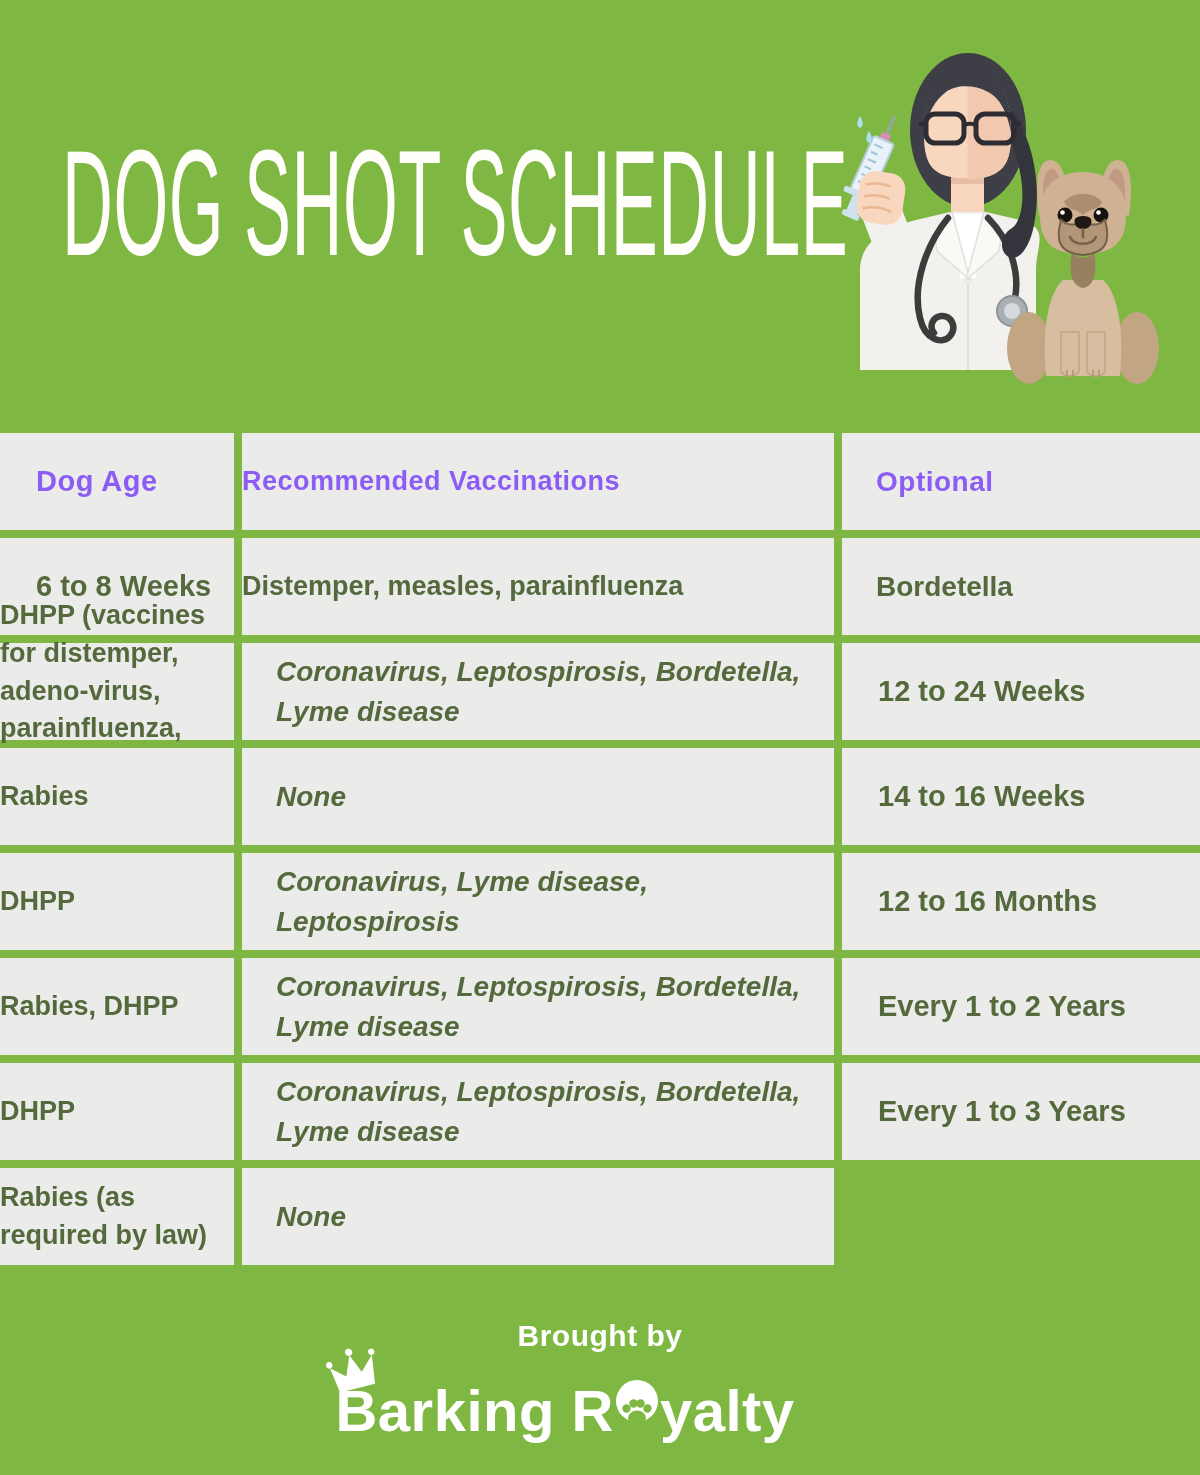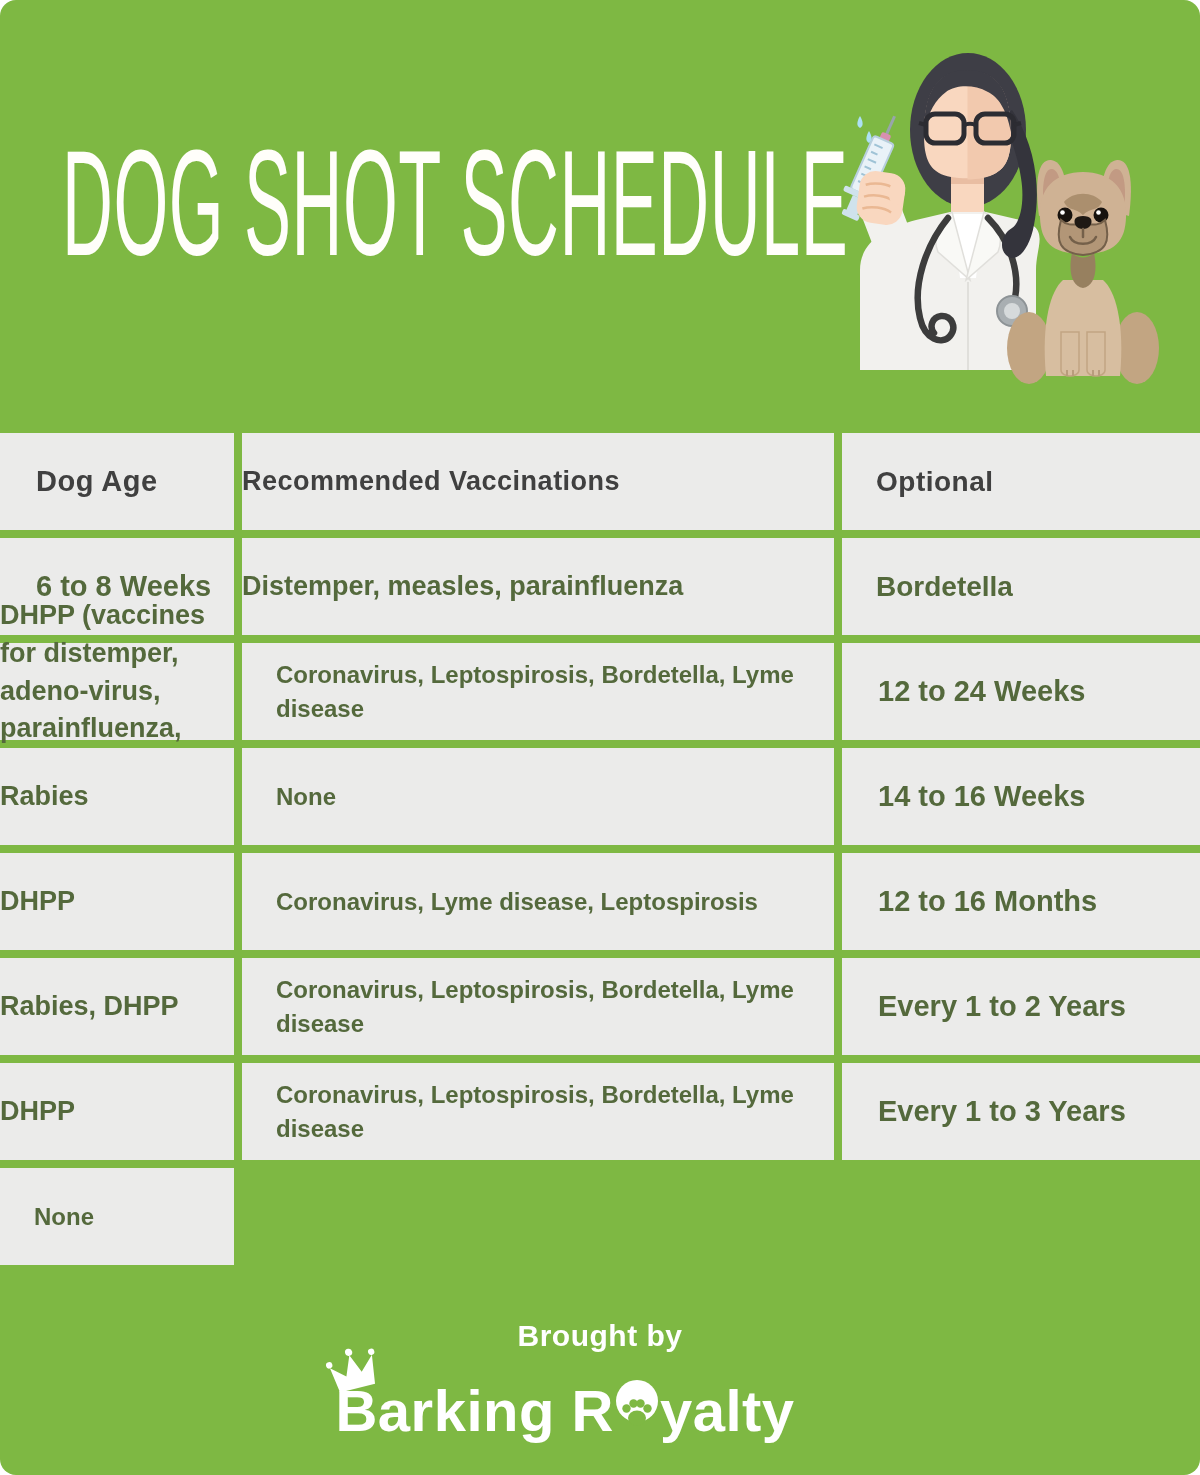--- a/index.html
+++ b/index.html
@@ -2,21 +2,20 @@
 <html><head>
 <meta charset="utf-8">
 <style>
   html,body{margin:0;padding:0;}
   .page{
     position:relative;
     width:1200px;height:1475px;
     background:#7eb843;
     overflow:hidden;
     font-family:"Liberation Sans",sans-serif;
-    border-radius:16px;
   }
   
   .hero{position:relative;height:433px;}
   .title{
     position:absolute;left:62px;top:128px;
     font-size:150px;font-weight:400;line-height:1;
     color:#fffefa;white-space:nowrap;
     transform:scaleX(0.47);transform-origin:left top;
     letter-spacing:1px;
   }
@@ -28,25 +27,25 @@
     grid-auto-rows:97px;
     gap:8px;
     width:1200px;
   }
   .cell{
     background:#ebebea;
     display:flex;align-items:center;
     box-sizing:border-box;
     color:#54693c;font-weight:bold;
   }
-  .cell.head{font-size:34px;color:#404040;letter-spacing:0.5px;}
+  .cell.head{font-size:34px;color:#8b5cf6;letter-spacing:0.5px;}
   .cell.age{padding-left:36px;padding-right:8px;font-size:29px;line-height:1.35;}
   .cell.rec{padding-right:10px;font-size:27px;line-height:1.4;}
   .cell.opt{padding-left:34px;padding-right:6px;font-size:28px;line-height:1.35;}
-  .cell.opt.small{font-size:24px;line-height:1.4;}
+  .cell.opt.small{font-size:28px;line-height:1.4;font-style:italic;}
   
   .footer{
     height:214px;box-sizing:border-box;
     display:flex;flex-direction:column;align-items:center;
     padding-top:54px;
   }
   .brought{font-size:30px;font-weight:bold;color:#ffffff;letter-spacing:0.5px;}
   .logo{
     position:relative;margin-top:24px;
     font-family:Liberation Sans, sans-serif;font-weight:800;
@@ -185,20 +184,21 @@
 
     <div class="cell age">12 to 16 Months</div>
     <div class="cell rec">Rabies, DHPP</div>
     <div class="cell opt small">Coronavirus, Leptospirosis, Bordetella, Lyme disease</div>
 
     <div class="cell age">Every 1 to 2 Years</div>
     <div class="cell rec">DHPP</div>
     <div class="cell opt small">Coronavirus, Leptospirosis, Bordetella, Lyme disease</div>
 
     <div class="cell age">Every 1 to 3 Years</div>
+    <div class="cell rec">Rabies (as required by law)</div>
     <div class="cell opt small">None</div>
   </div>
 
   <div class="footer">
     <div class="brought">Brought by</div>
     <div class="logo">
       <svg class="crown" width="58" height="46" viewBox="0 0 58 46">
         <g transform="rotate(-14 29 23)" fill="#ffffff">
           <path d="M 12,42 L 8,16 L 22,28 L 30,8 L 38,27 L 52,13 L 48,42 Z"></path>
           <circle cx="8" cy="13" r="3.2"></circle>

